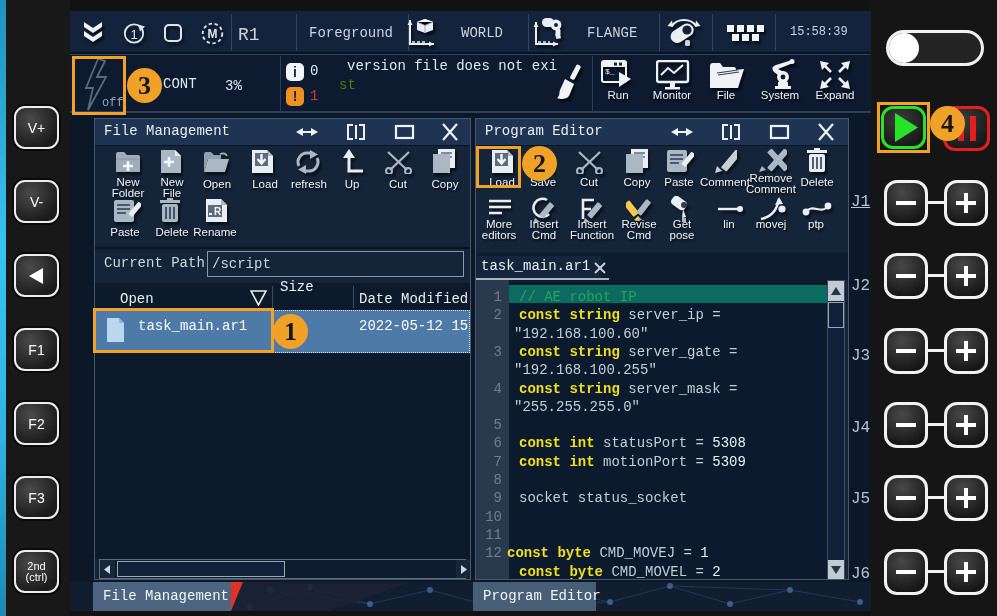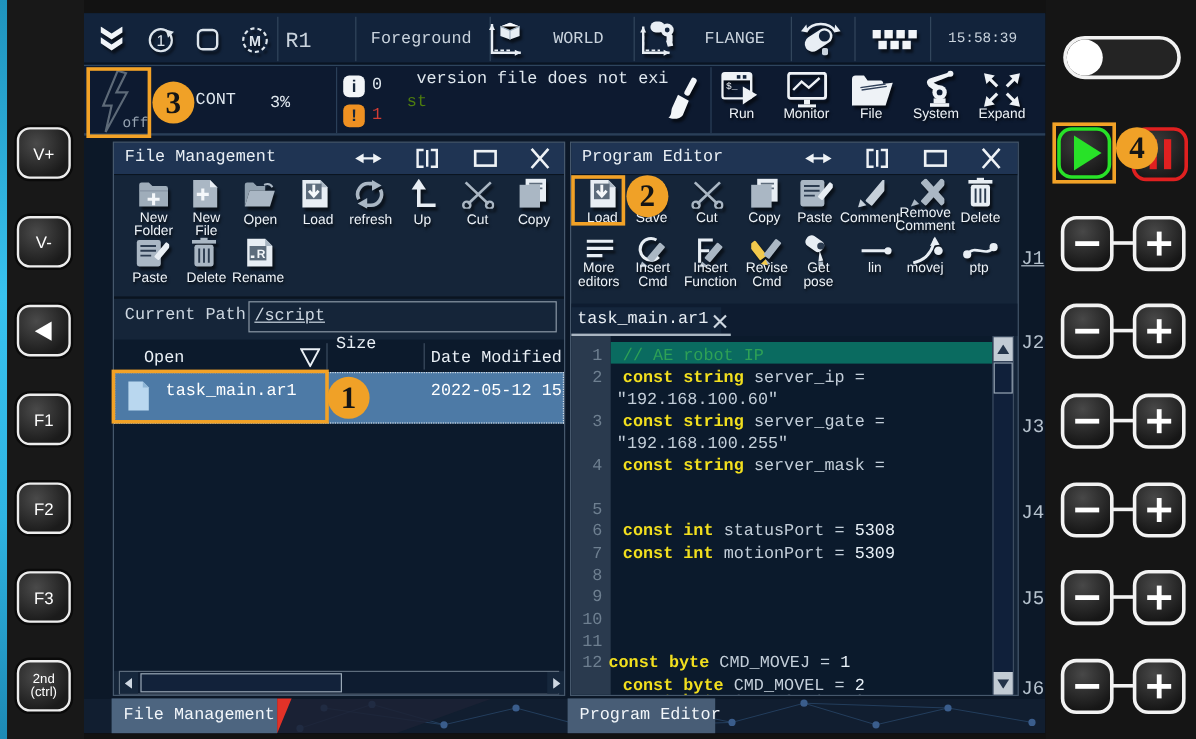--- a/index.html
+++ b/index.html
@@ -247,21 +247,21 @@
   </g>
   <g fill="#eef2f6">
     <polygon points="2,2 11,4 4,11"></polygon>
     <polygon points="32,2 30,11 23,4"></polygon>
     <polygon points="2,30 4,21 11,28"></polygon>
     <polygon points="32,30 23,28 30,21"></polygon>
   </g>
 </svg>
 <div class="lbl" style="left:812px;top:90px;width:46px;">Expand</div>
 
-<div class="jlbl" style="top:207px;text-decoration:underline;">J1</div>
+<div class="jlbl" style="top:193px;text-decoration:underline;">J1</div>
 <div class="jlbl" style="top:277px;">J2</div>
 <div class="jlbl" style="top:347px;">J3</div>
 <div class="jlbl" style="top:419px;">J4</div>
 <div class="jlbl" style="top:490px;">J5</div>
 <div class="jlbl" style="top:565px;">J6</div>
 
 <div class="win" id="fmwin" style="left:94px;top:118px;width:377px;height:462px;overflow:hidden;">
   <div class="tbar"></div>
   <div class="ttext">File Management</div>
   <svg class="wctl" style="left:200px;" width="24" height="26" viewBox="0 0 24 26">
@@ -352,21 +352,21 @@
     <rect x="4" y="7" width="14" height="12" fill="#5d6c7c"></rect>
     <text x="10" y="17" font-size="10" font-weight="bold" fill="#f4f7fa" font-family="Liberation Sans">R</text>
     <path d="M5 16 L8 16" stroke="#f4f7fa" stroke-width="2"></path>
   </svg>
   <div class="lbl" style="left:97px;top:108px;width:46px;">Rename</div>
 
   <div class="abs" style="left:0;top:128px;width:375px;height:2px;background:#0a1420;"></div>
 
   <div class="abs mono" style="left:9px;top:136px;font-size:14px;color:#cdd7e1;">Current Path</div>
   <div class="abs" style="left:112px;top:132px;width:257px;height:26px;border:1px solid #8b98a6;box-sizing:border-box;"></div>
-  <div class="abs mono" style="left:117px;top:137px;font-size:14px;color:#cdd7e1;text-decoration:underline;">/script</div>
+  <div class="abs mono" style="left:117px;top:137px;font-size:14px;color:#cdd7e1;">/script</div>
 
   <div class="abs" style="left:0;top:164px;width:375px;height:276px;background:#0c1a2c;"></div>
   <div class="abs mono" style="left:25px;top:172px;font-size:14px;color:#e9eff5;">Open</div>
   <svg class="abs" style="left:155px;top:171px;" width="17" height="16" viewBox="0 0 17 16">
     <polygon points="1,1 16,1 8.5,15" stroke="#e9eff5" stroke-width="1.6" fill="none"></polygon>
   </svg>
   <div class="abs" style="left:177px;top:167px;width:1px;height:22px;background:#3c4c60;"></div>
   <div class="abs mono" style="left:185px;top:160px;font-size:14px;color:#e9eff5;">Size</div>
   <div class="abs" style="left:258px;top:167px;width:1px;height:22px;background:#3c4c60;"></div>
   <div class="abs mono" style="left:264px;top:172px;font-size:14px;color:#e9eff5;">Date Modified</div>
@@ -528,27 +528,29 @@
   <div class="gut-num" style="top:166px;">1</div>
   <div class="code-row" style="left:43px;top:166px;color:#2ea156;">// AE robot IP</div>
   <div class="gut-num" style="top:184.3px;">2</div>
   <div class="code-row" style="left:43px;top:184.3px;"><span class="kw">const string</span> server_ip =</div>
   <div class="code-row" style="left:38px;top:202.6px;">″192.168.100.60″</div>
   <div class="gut-num" style="top:220.9px;">3</div>
   <div class="code-row" style="left:43px;top:220.9px;"><span class="kw">const string</span> server_gate =</div>
   <div class="code-row" style="left:38px;top:239.2px;">″192.168.100.255″</div>
   <div class="gut-num" style="top:257.5px;">4</div>
   <div class="code-row" style="left:43px;top:257.5px;"><span class="kw">const string</span> server_mask =</div>
+  <div class="code-row" style="left:38px;top:275.8px;">″255.255.255.0″</div>
   <div class="gut-num" style="top:294.1px;">5</div>
   <div class="gut-num" style="top:312.4px;">6</div>
   <div class="code-row" style="left:43px;top:312.4px;"><span class="kw">const int</span> statusPort = <span class="val">5308</span></div>
   <div class="gut-num" style="top:330.7px;">7</div>
   <div class="code-row" style="left:43px;top:330.7px;"><span class="kw">const int</span> motionPort = <span class="val">5309</span></div>
   <div class="gut-num" style="top:349px;">8</div>
   <div class="gut-num" style="top:367.3px;">9</div>
+  <div class="code-row" style="left:43px;top:367.3px;">socket status_socket</div>
   <div class="gut-num" style="top:385.6px;">10</div>
   <div class="gut-num" style="top:403.9px;">11</div>
   <div class="gut-num" style="top:422.2px;">12</div>
   <div class="code-row" style="left:31px;top:422.2px;text-align:center;"><span class="kw">const byte</span> CMD_MOVEJ = <span class="val">1</span></div>
   <div class="gut-num" style="top:464px;">13</div>
   <div class="code-row" style="left:43px;top:440.5px;"><span class="kw">const byte</span> CMD_MOVEL = <span class="val">2</span></div>
   <div class="gut-num" style="top:453.5px;">14</div>
   <div class="code-row" style="left:43px;top:453.5px;"><span class="kw">const byte</span> CMD_MOVEC = <span class="val">3</span></div>
 
   <div class="abs" style="left:351px;top:161px;width:18px;height:299px;background:#10203a;border:1px solid #3c4c60;box-sizing:border-box;"></div>

